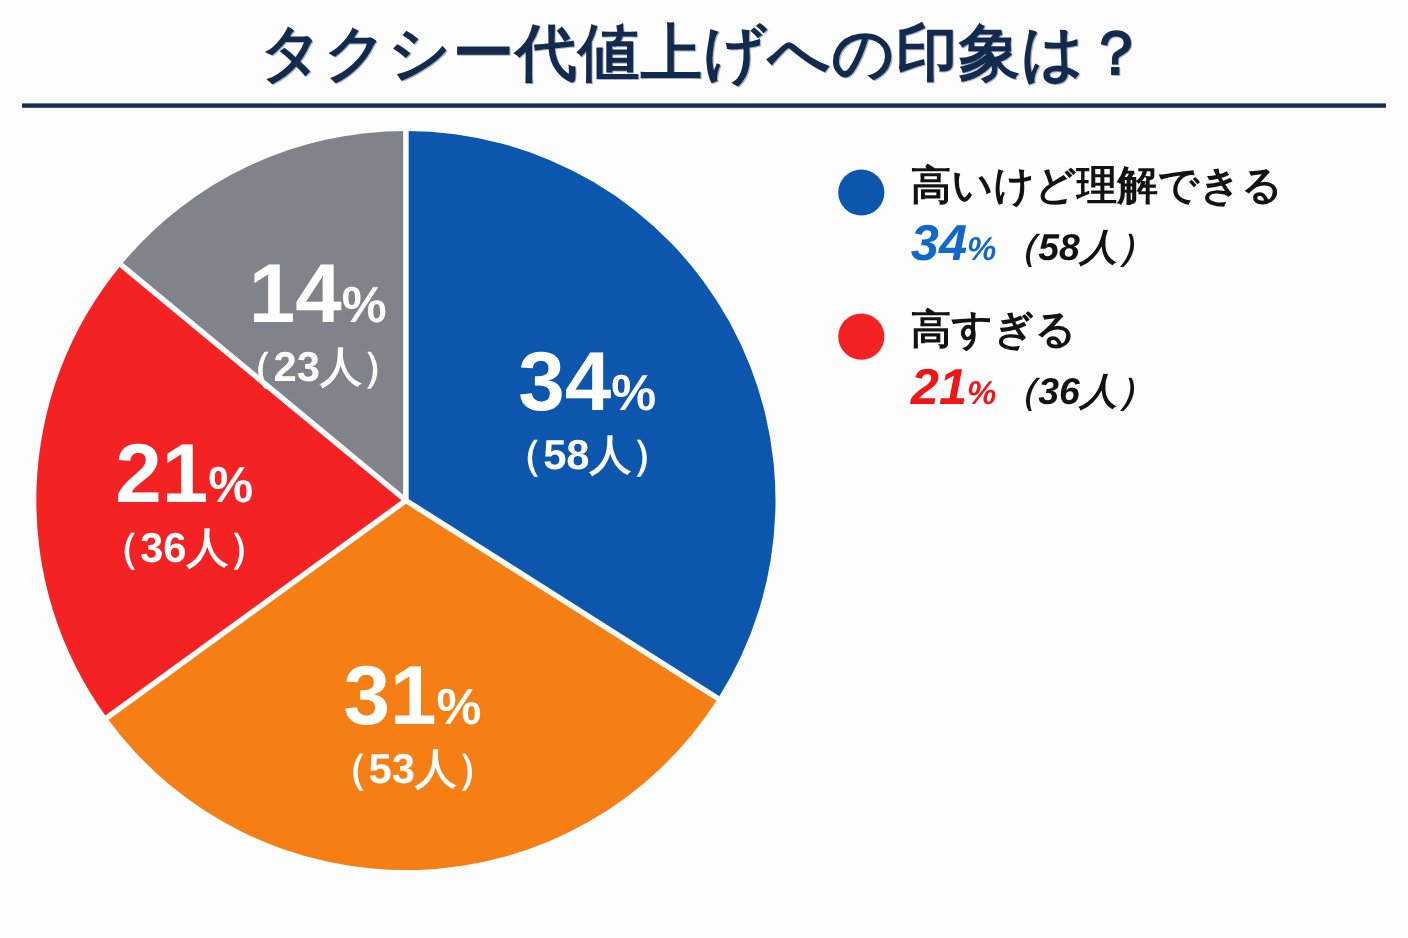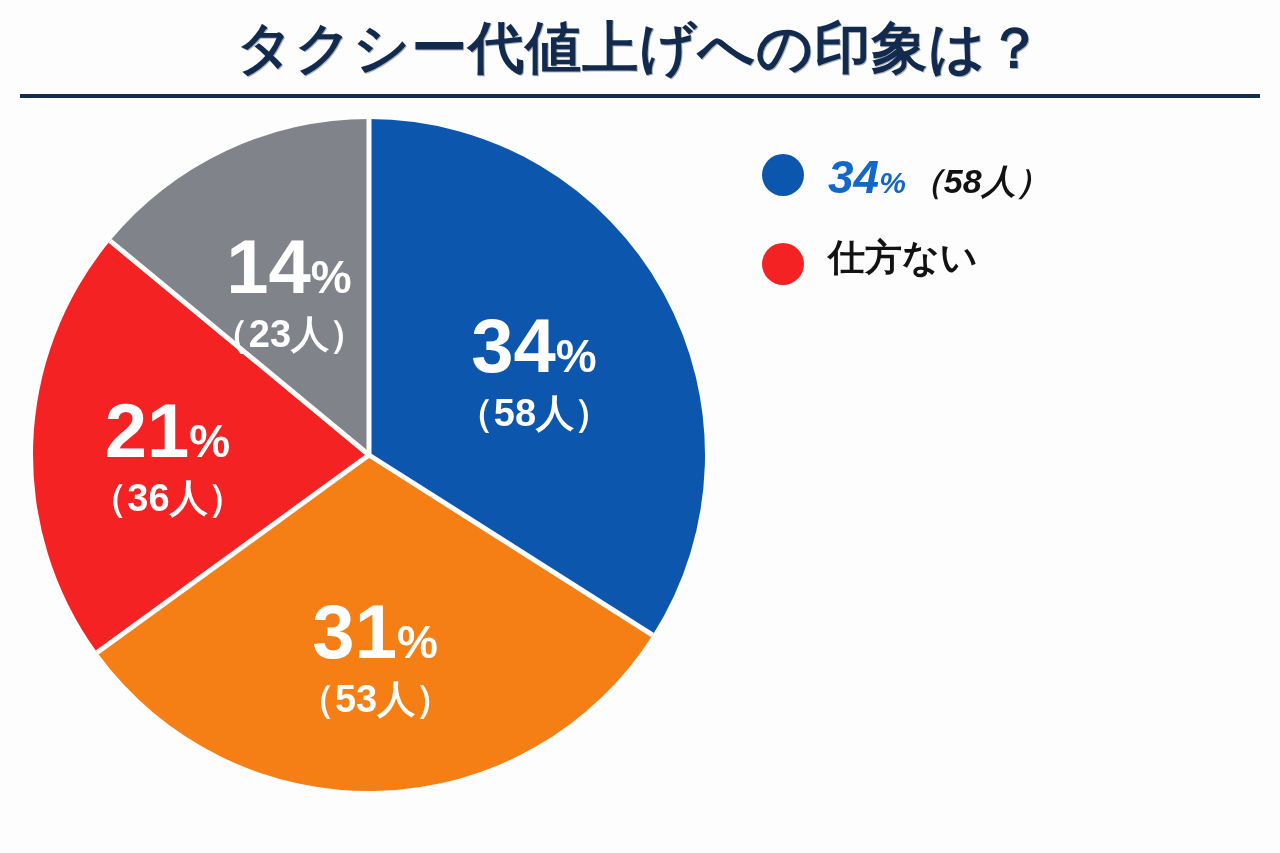--- a/index.html
+++ b/index.html
@@ -172,29 +172,33 @@
         <text id="lbl-cnt-3" class="slice-count" text-anchor="middle" x="256.9" y="228.7">（23人）</text>
       </g>
     </svg>
   </div>
 
   <div id="legend">
 
     <div class="legend-item">
       <div class="legend-dot" style="background:#0d56ae"></div>
       <div class="legend-text">
+        <div class="legend-label">高いけど理解できる</div>
         <div class="legend-value-row">
           <span class="legend-pct" style="color:#1168c9">34</span><span class="legend-pct-sign" style="color:#1168c9">%</span><span class="legend-count">（58人）</span>
         </div>
       </div>
     </div>
 
 
     <div class="legend-item">
       <div class="legend-dot" style="background:#f42222"></div>
       <div class="legend-text">
-        <div class="legend-label">仕方ない</div>
+        <div class="legend-label">高すぎる</div>
+        <div class="legend-value-row">
+          <span class="legend-pct" style="color:#f01616">21</span><span class="legend-pct-sign" style="color:#f01616">%</span><span class="legend-count">（36人）</span>
+        </div>
       </div>
     </div>
 
 
   </div>
 </div>
 
 </body></html>

